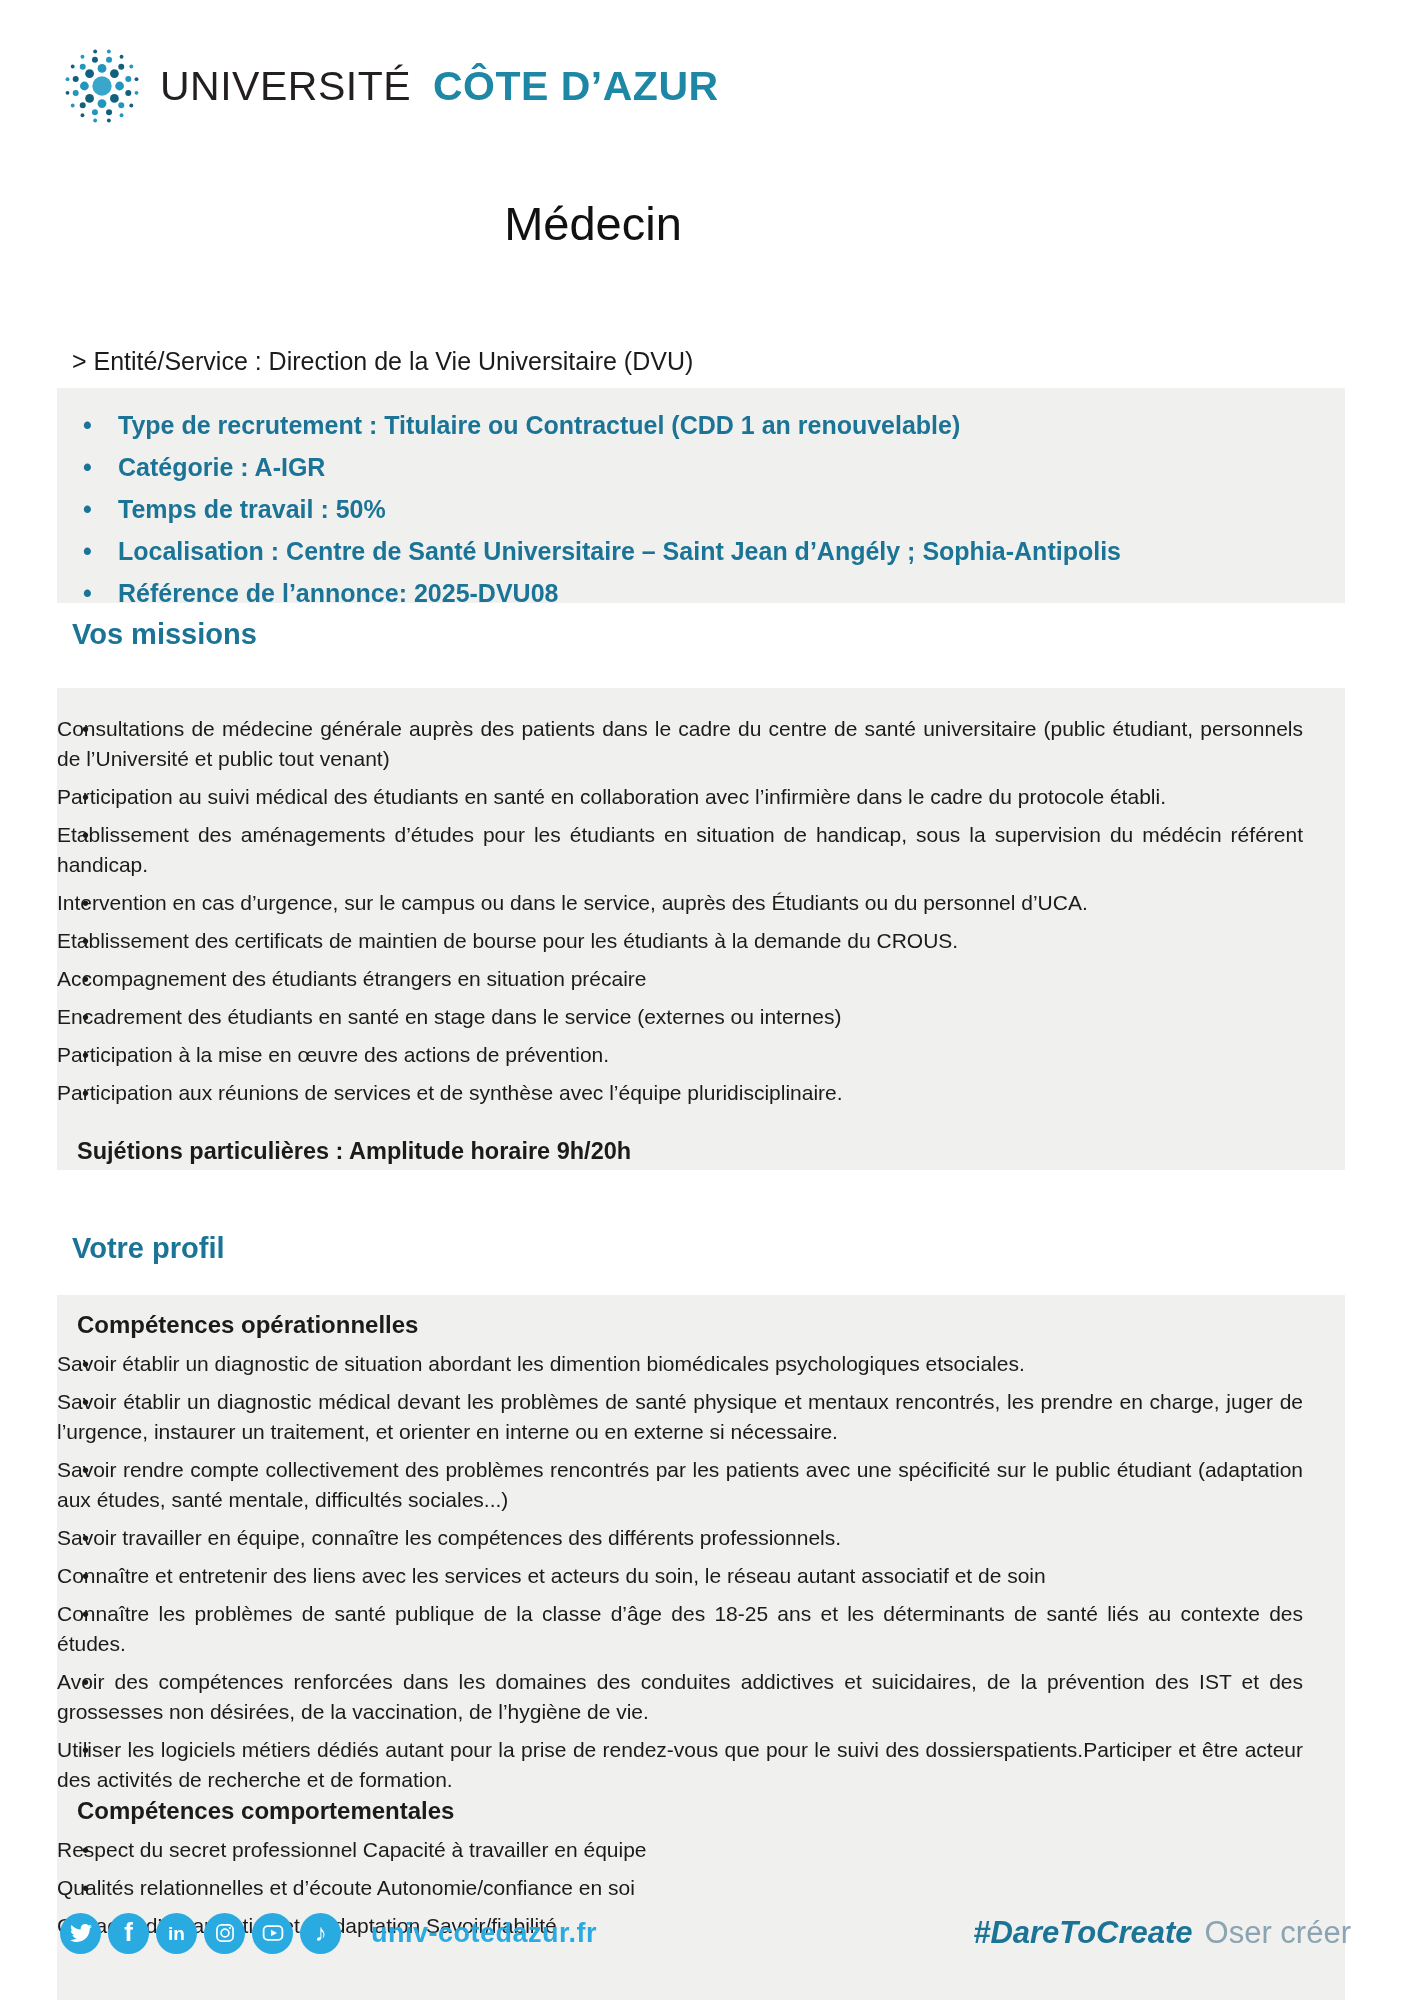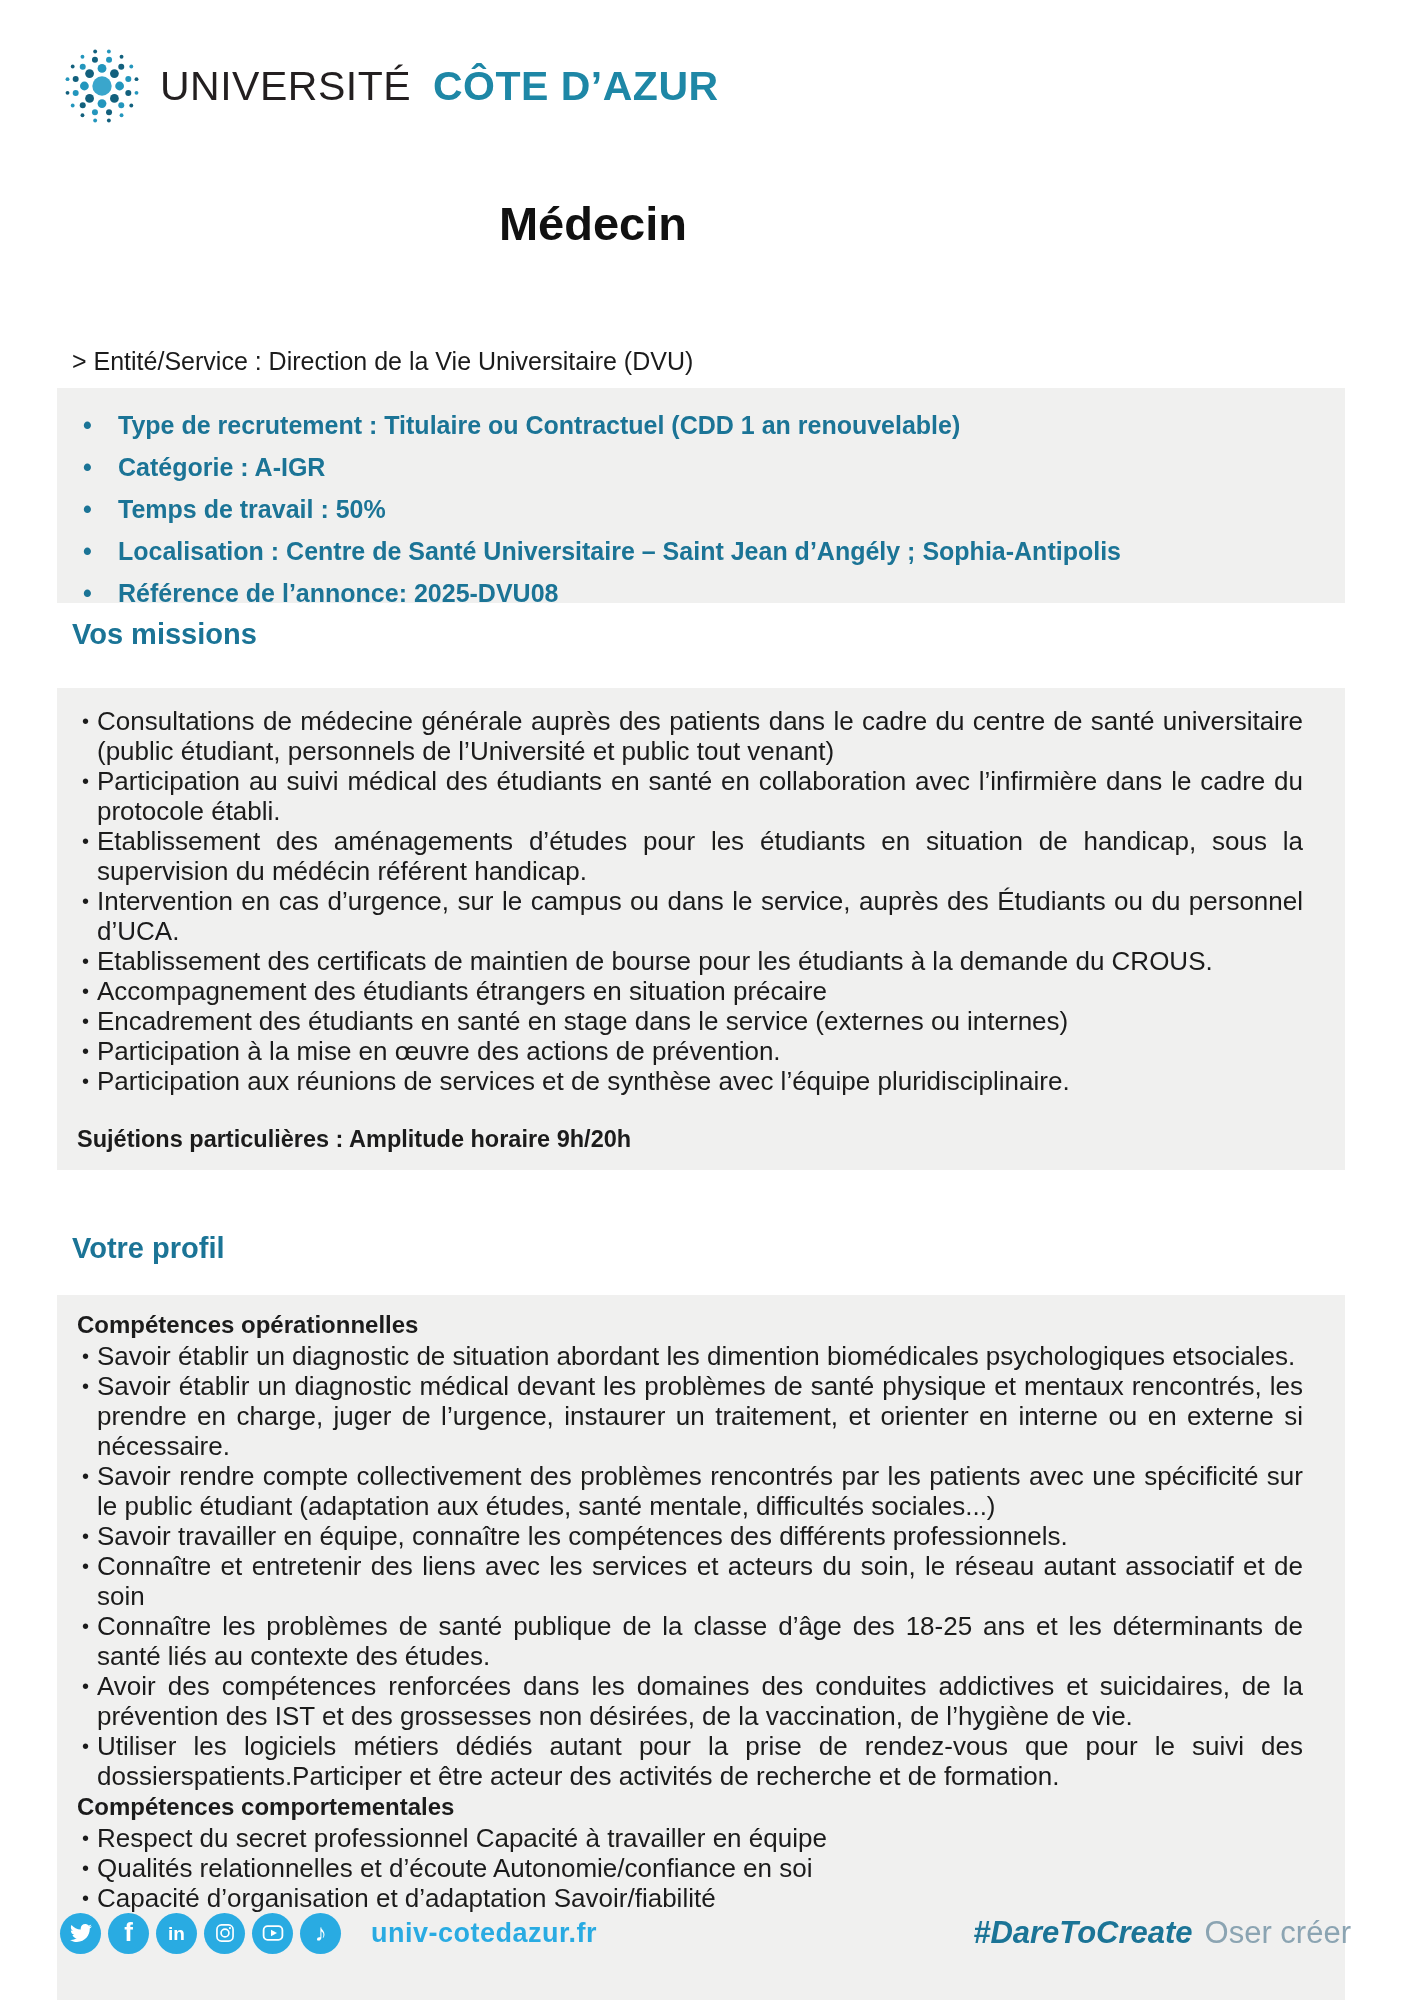--- a/index.html
+++ b/index.html
@@ -8,37 +8,37 @@
     font-family:"Liberation Sans", sans-serif;color:#1b1b1b;overflow:hidden;
   }
   
   .brand{position:absolute;top:42px;left:58px;display:flex;align-items:center;}
   .brand svg{width:88px;height:88px;flex:0 0 auto;}
   .brand-text{margin-left:14px;font-size:41px;letter-spacing:.5px;white-space:nowrap;}
   .brand-first{font-weight:400;color:#231f20;}
   .brand-second{font-weight:700;color:#1e87a6;margin-left:10px;}
   
   .title-wrap{position:absolute;top:196px;left:0;width:1186px;text-align:center;}
-  .title-wrap h1{margin:0;font-size:47px;font-weight:700;color:#111111;}
+  .title-wrap h1{margin:0;font-size:47px;font-weight:400;color:#111111;}
   
   .entity{position:absolute;top:322px;left:72px;font-size:25px;color:#1b1b1b;}
   
   .panel{position:absolute;left:57px;width:1288px;background:#f0f0ef;box-sizing:border-box;}
   .panel-details{top:368px;height:215px;padding:16px 42px 0 0;margin-top:20px;}
   .panel-missions{top:688px;height:482px;padding:18px 42px 0 0;}
   .panel-profile{top:1295px;height:726px;padding:14px 42px 0 0;}
   ul{list-style:none;margin:0;padding:0;}
   .teal-list li{
     position:relative;padding-left:61px;font-size:25px;font-weight:700;
     color:#1b7496;line-height:42px;
   }
   .teal-list li::before{content:"\2022";position:absolute;left:26px;}
   .doc-list li{
-    position:relative;padding-left:40px;font-size:26px;line-height:30px;
-    color:#1b1b1b;text-align:justify;
+    position:relative;font-size:21px;line-height:30px;
+    color:#1b1b1b;text-align:justify;margin-top:8px;
   }
   .doc-list li::before{content:"\2022";position:absolute;left:25px;font-size:20px;}
   .note{margin:30px 0 0 0;padding-left:20px;font-size:23.5px;font-weight:700;color:#1b1b1b;}
   .sub-head{margin:0;padding-left:20px;font-size:24px;font-weight:700;line-height:32px;color:#1b1b1b;}
   
   .section-h{position:absolute;left:72px;margin:0;font-size:29px;font-weight:700;color:#1b7496;}
   .h-missions{top:618px;}
   .h-profile{top:1232px;}
   
   .footer{position:absolute;top:1910px;left:60px;right:64px;height:46px;display:flex;align-items:center;}

